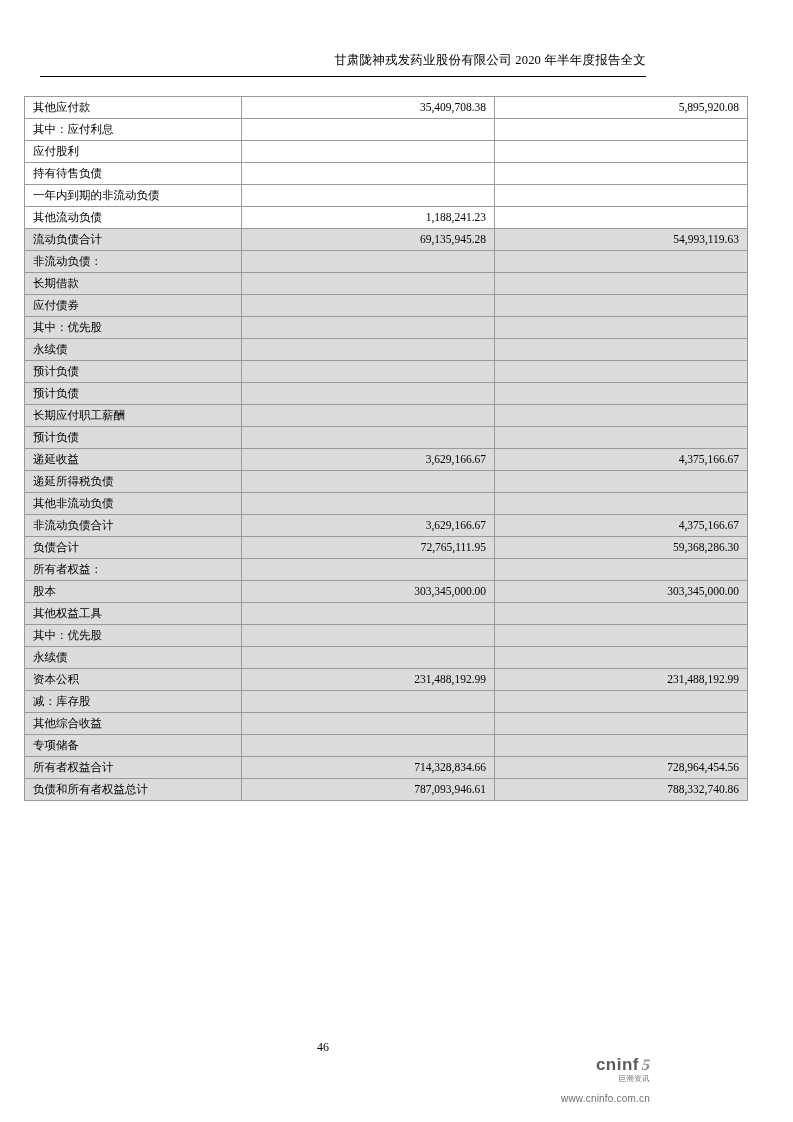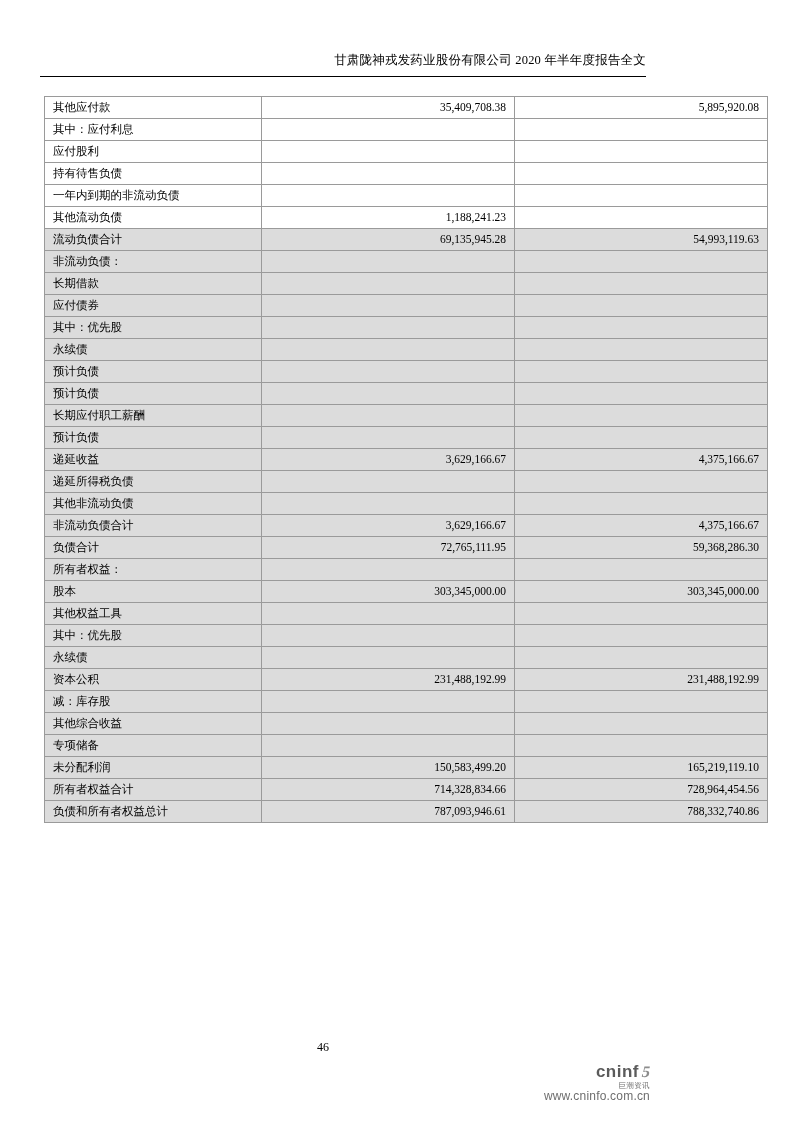--- a/index.html
+++ b/index.html
@@ -36,21 +36,21 @@
     position: absolute;
     top: 76px;
     left: 40px;
     right: 40px;
     border-top: 1px solid #000;
     height: 0;
   }
   .table-wrap {
     position: absolute;
     top: 96px;
-    left: 44px;
+    left: 24px;
     width: 713px;
   }
   table.fin {
     border-collapse: collapse;
     width: 713px;
     table-layout: fixed;
     font-size: 11.5px;
   }
   table.fin td {
     border: 1px solid #9a9a9a;
@@ -111,24 +111,24 @@
     transform: skewX(-12deg);
   }
   .logo-sub {
     font-family: "Liberation Sans", sans-serif;
     font-size: 7.5px;
     color: #6e6e6e;
     letter-spacing: 0.4px;
   }
   .logo-url {
     font-family: "Liberation Sans", sans-serif;
-    font-size: 12px;
+    font-size: 10px;
     color: #6e6e6e;
     letter-spacing: 0.2px;
-    margin-top: 0;
+    margin-top: 9px;
   }
 </style>
 </head>
 <body>
 
 <div class="page">
 
   <div class="header">甘肃陇神戎发药业股份有限公司 2020 年半年度报告全文</div>
   <div class="header-rule"></div>
 
@@ -277,25 +277,20 @@
           </tr>
           <tr class="shaded">
             <td class="label ind1">其他综合收益</td>
             <td class="num"></td>
             <td class="num"></td>
           </tr>
           <tr class="shaded">
             <td class="label ind1">专项储备</td>
             <td class="num"></td>
             <td class="num"></td>
-          </tr>
-          <tr class="shaded">
-            <td class="label ind1">未分配利润</td>
-            <td class="num">150,583,499.20</td>
-            <td class="num">165,219,119.10</td>
           </tr>
           <tr class="shaded">
             <td class="label ind0">所有者权益合计</td>
             <td class="num">714,328,834.66</td>
             <td class="num">728,964,454.56</td>
           </tr>
           <tr class="shaded">
             <td class="label ind0">负债和所有者权益总计</td>
             <td class="num">787,093,946.61</td>
             <td class="num">788,332,740.86</td>

